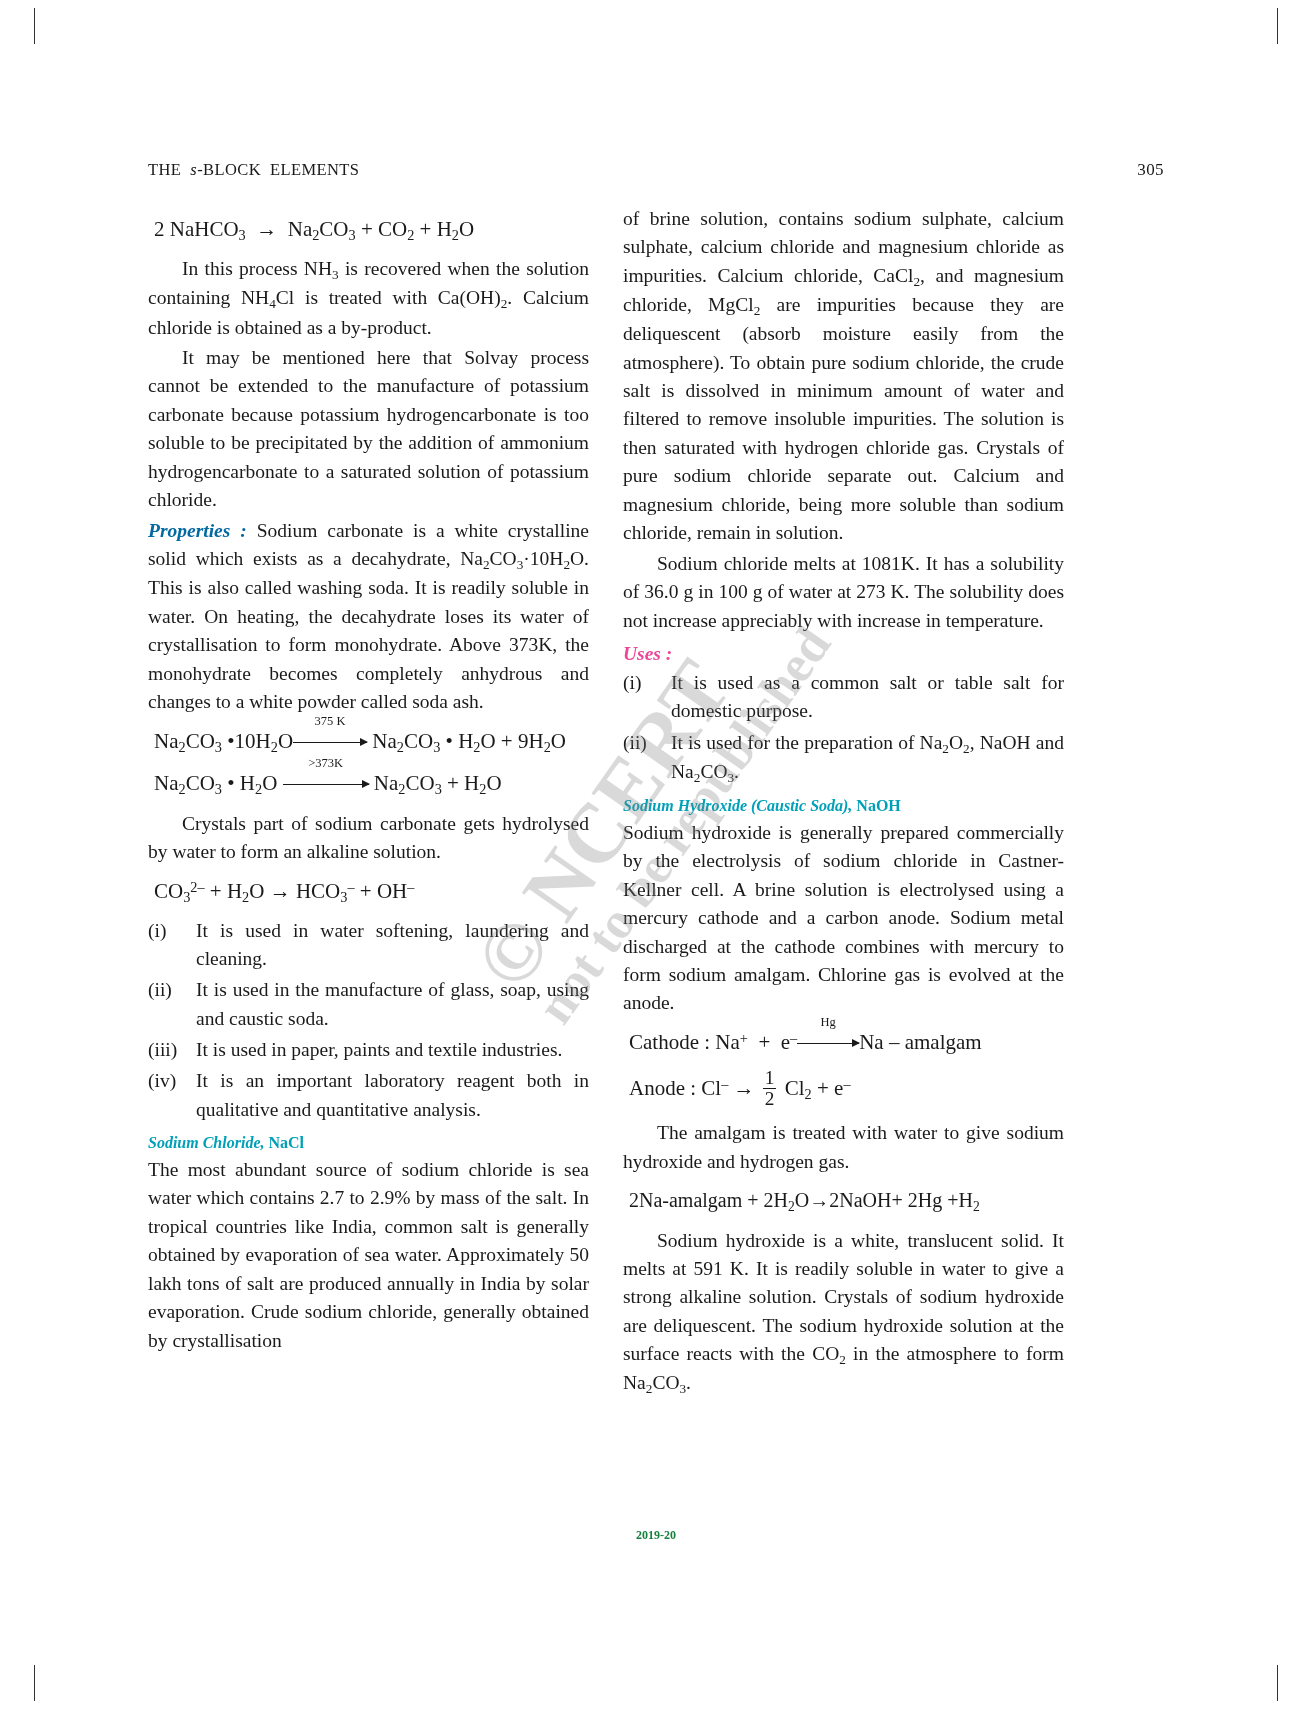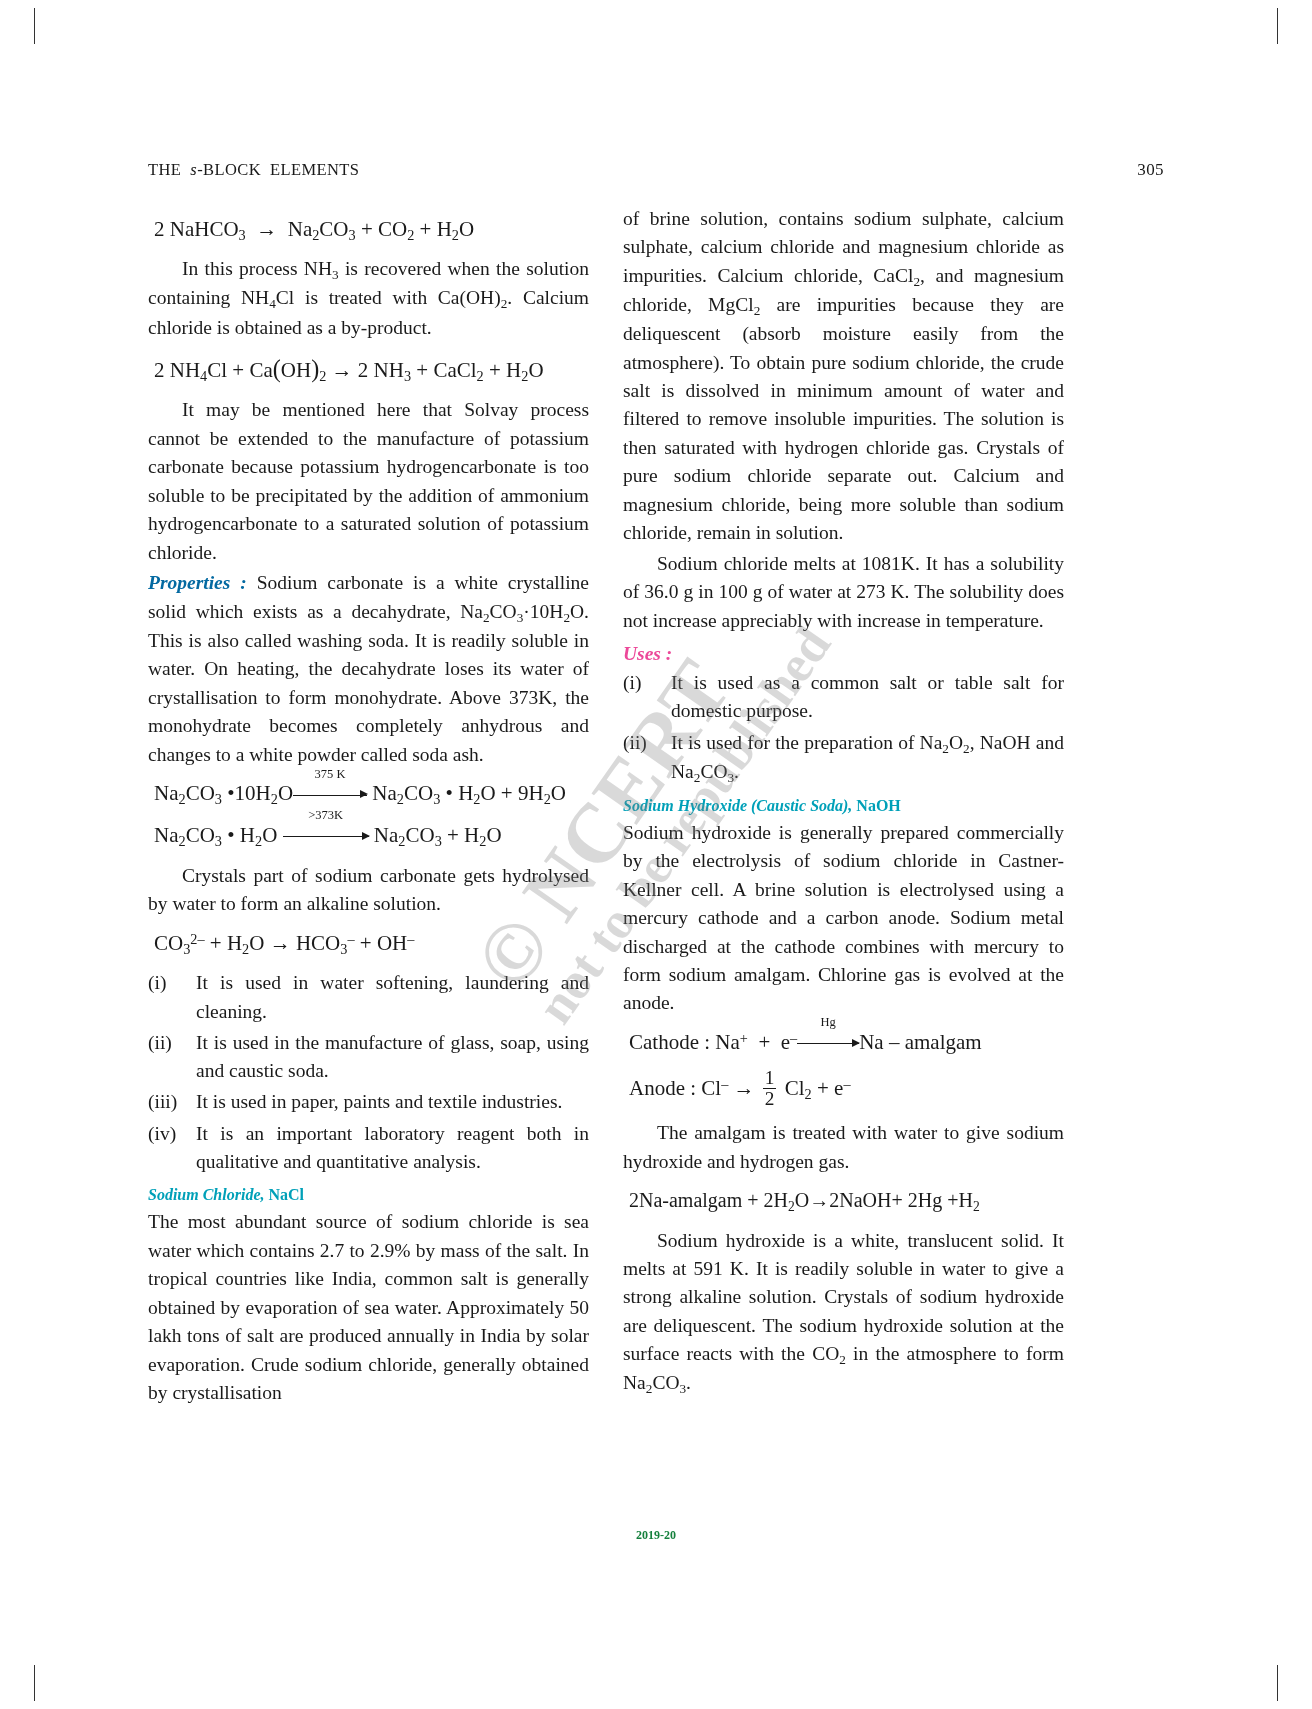--- a/index.html
+++ b/index.html
@@ -242,23 +242,20 @@
     <div class="col col-left">
 
       <div class="eq">
         2 NaHCO<sub>3</sub> &nbsp;→&nbsp; Na<sub>2</sub>CO<sub>3</sub> + CO<sub>2</sub> + H<sub>2</sub>O
       </div>
 
       <p class="para indent">
         In this process NH<sub>3</sub> is recovered when the solution containing NH<sub>4</sub>Cl is treated with Ca(OH)<sub>2</sub>. Calcium chloride is obtained as a by-product.
       </p>
 
-      <div class="eq">
-        2 NH<sub>4</sub>Cl + Ca<span style="font-size:1.15em">(</span>OH<span style="font-size:1.15em">)</span><sub>2</sub> → 2 NH<sub>3</sub> + CaCl<sub>2</sub> + H<sub>2</sub>O
-      </div>
 
       <p class="para indent">It may be mentioned here that Solvay process cannot be extended to the manufacture of potassium carbonate because potassium hydrogencarbonate is too soluble to be precipitated by the addition of ammonium hydrogencarbonate to a saturated solution of potassium chloride.</p>
 
       <p class="para">
         <span class="inline-head">Properties :</span>
         Sodium carbonate is a white crystalline solid which exists as a decahydrate, Na<sub>2</sub>CO<sub>3</sub>·10H<sub>2</sub>O. This is also called washing soda. It is readily soluble in water. On heating, the decahydrate loses its water of crystallisation to form monohydrate. Above 373K, the monohydrate becomes completely anhydrous and changes to a white powder called soda ash.
       </p>
 
       <div class="eq">
         Na<sub>2</sub>CO<sub>3</sub> •10H<sub>2</sub>O<span class="arrow-eq"><span class="arrow-label">375 K</span><span class="arrow-line"></span></span> Na<sub>2</sub>CO<sub>3</sub> • H<sub>2</sub>O + 9H<sub>2</sub>O

